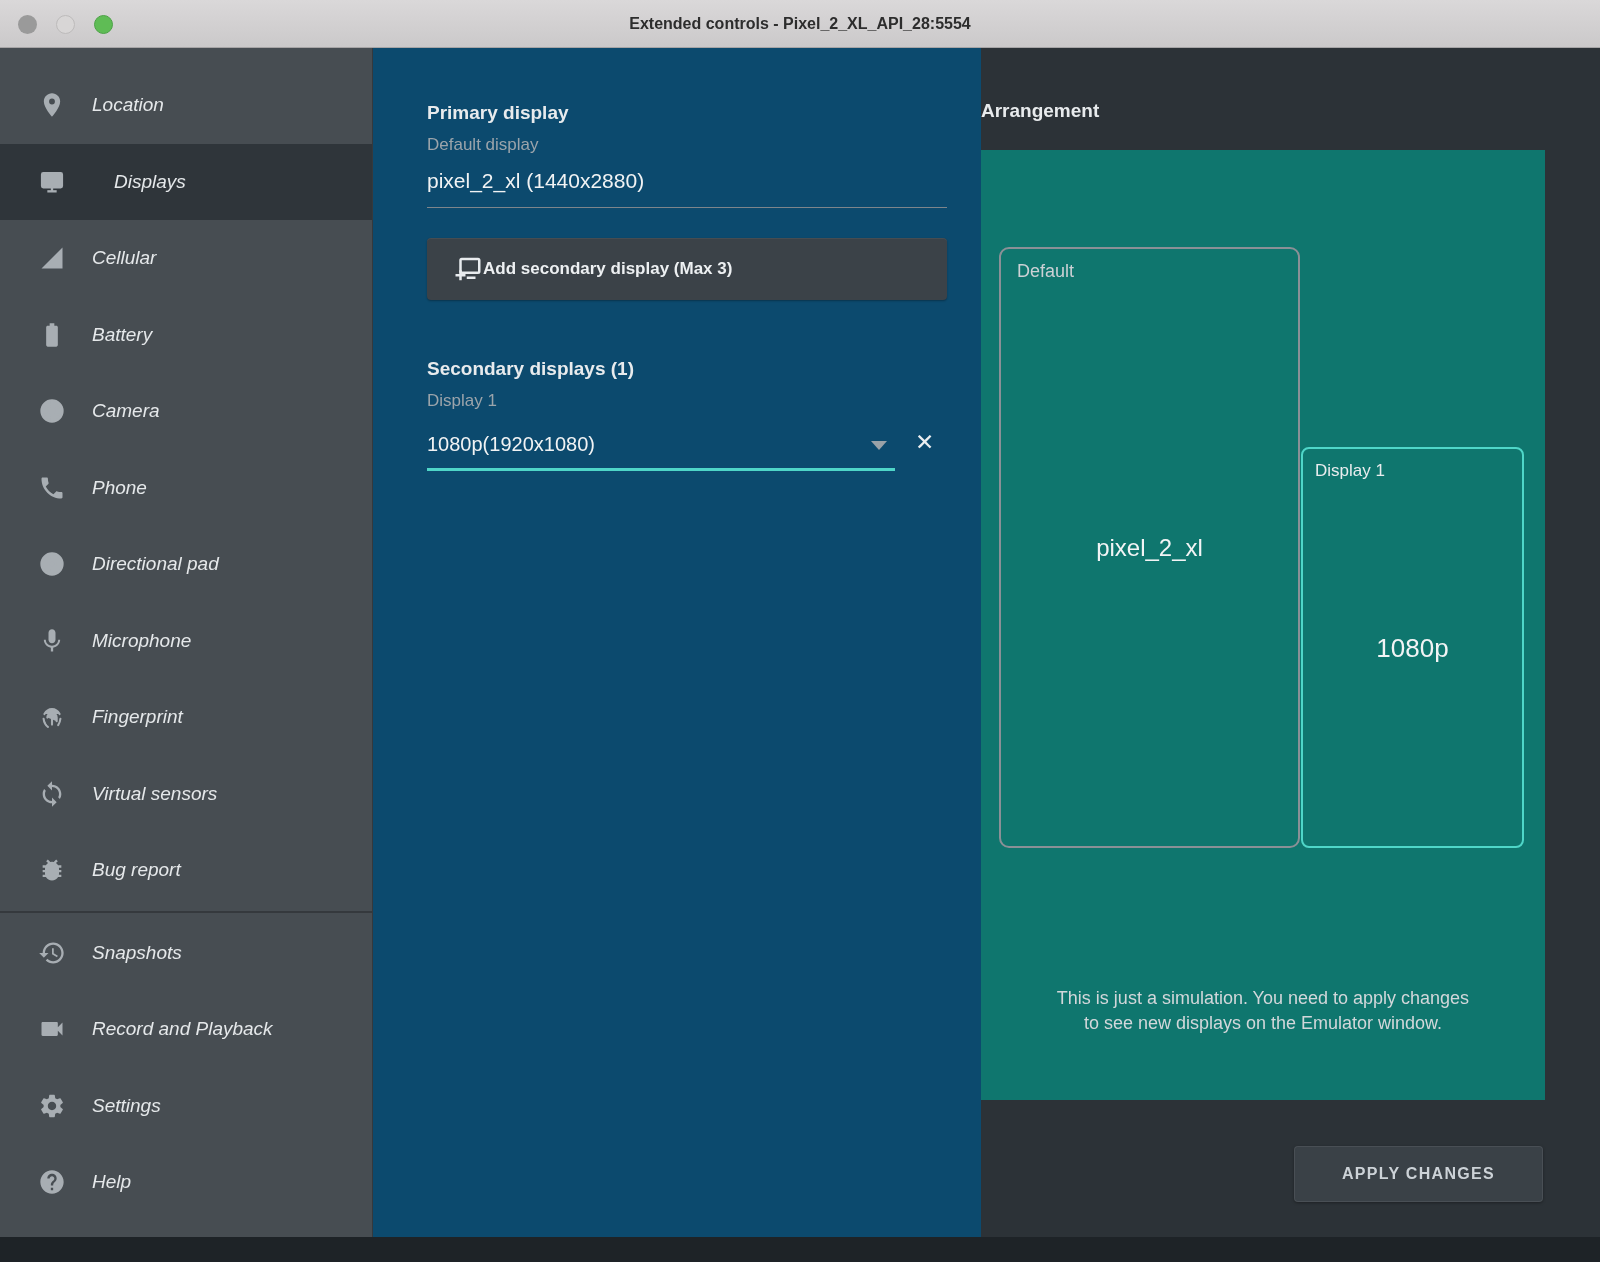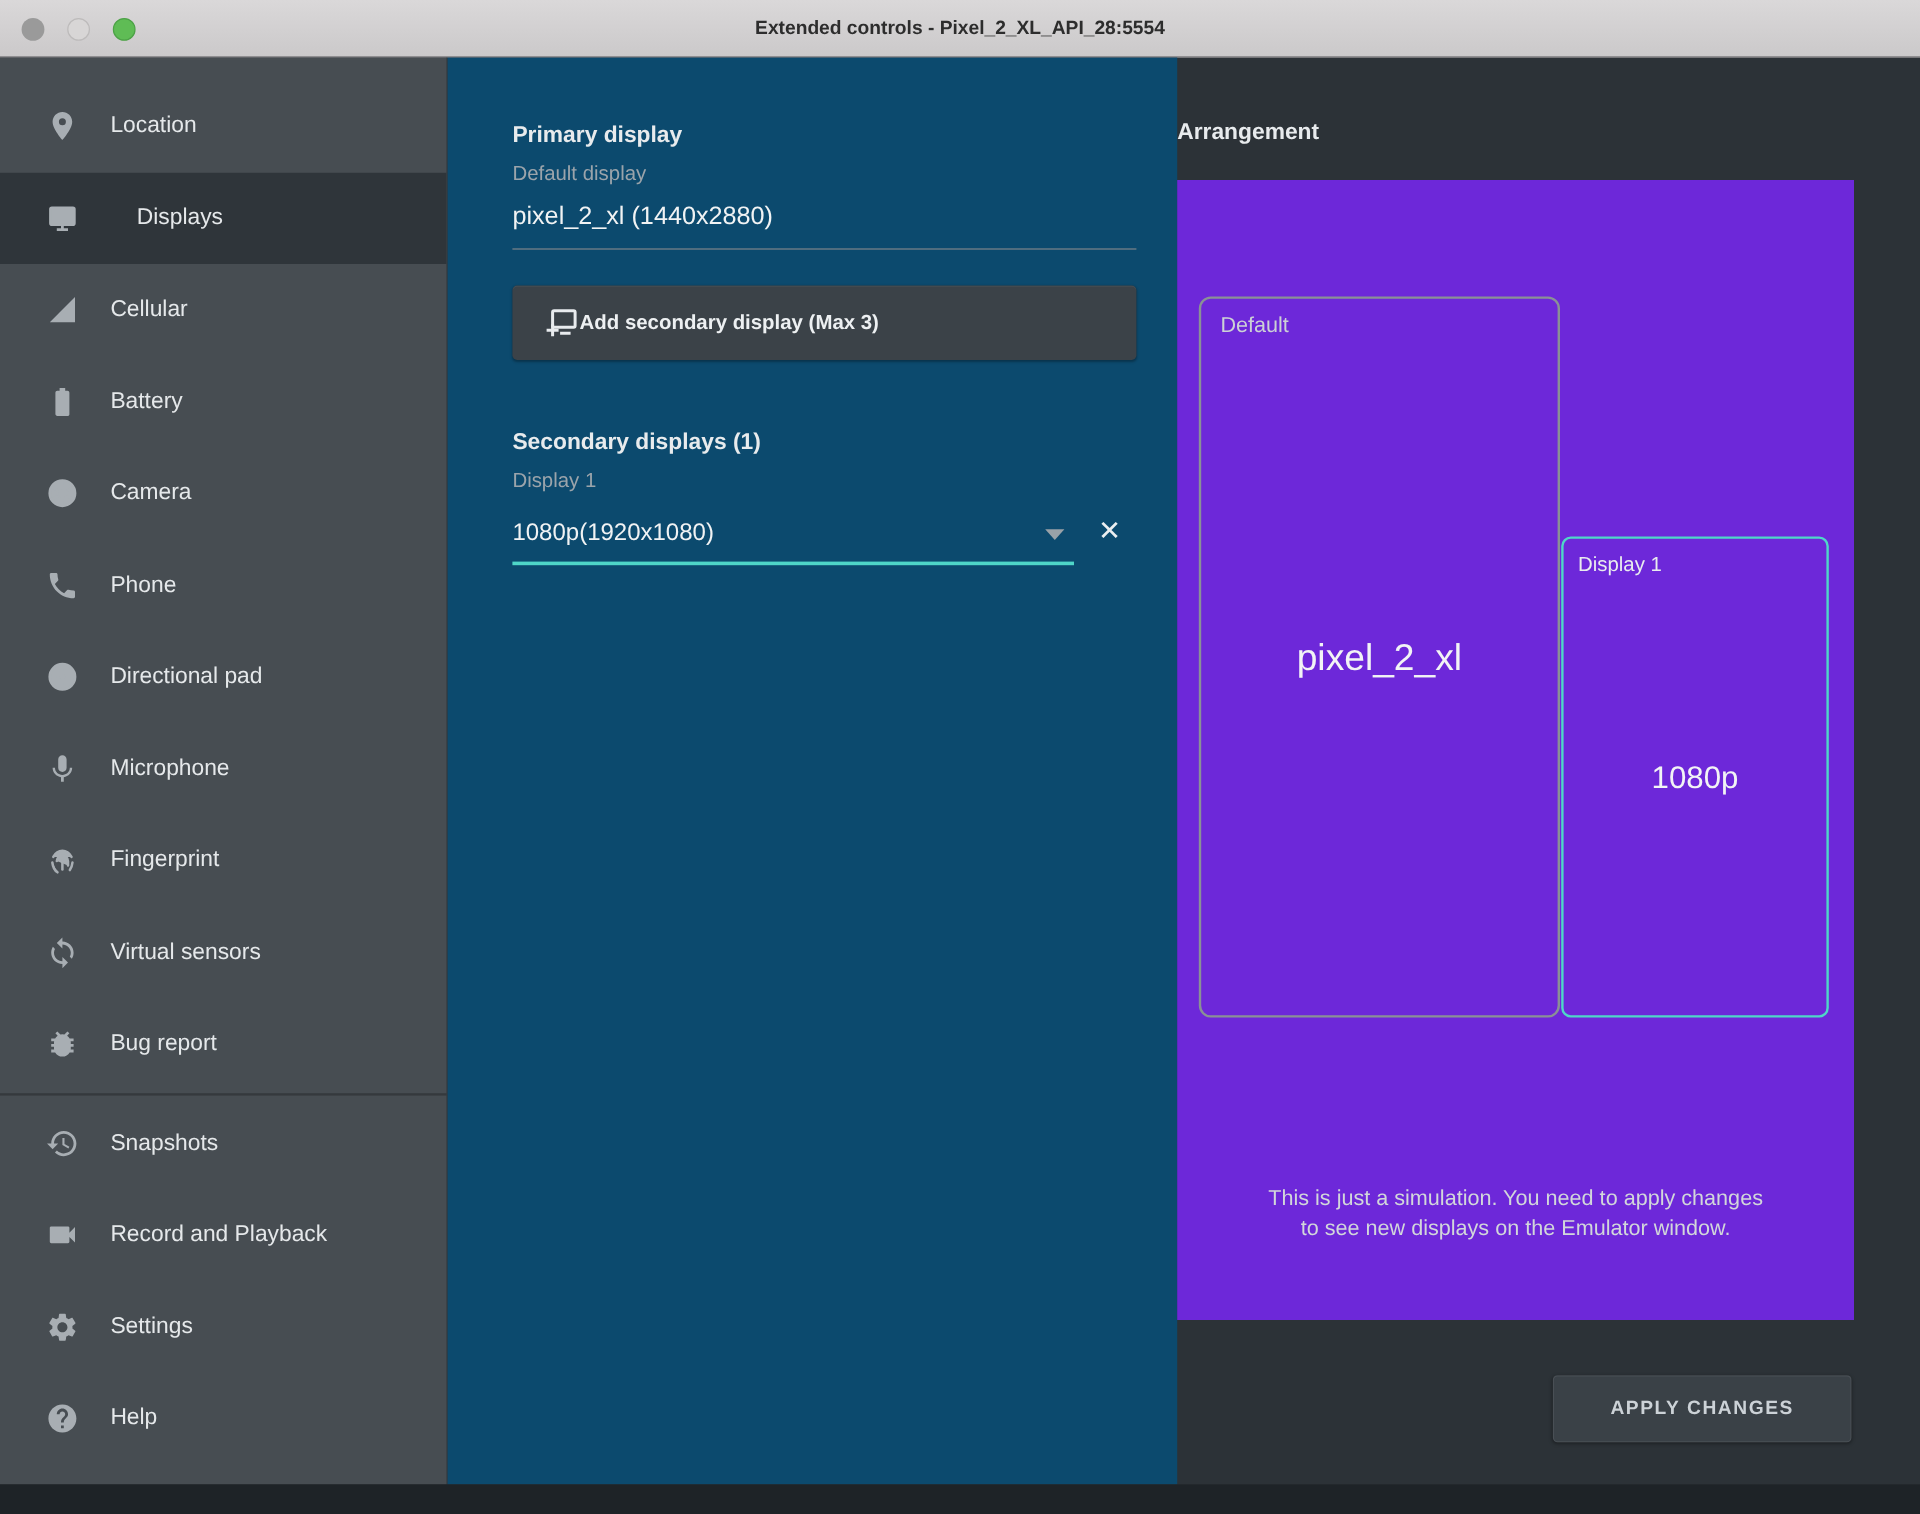--- a/index.html
+++ b/index.html
@@ -28,21 +28,21 @@
 
   
   .sidebar {
     position:absolute; left:0; top:48px; width:373px; bottom:25px;
     background:#474d52; padding-top:19px;
     border-right:1px solid rgba(0,0,0,0.25);
   }
   .side-item {
     height:76.5px; display:flex; align-items:center;
     padding-left:38px; gap:26px; cursor:pointer;
-    color:#e5e8ea; font-size:19px;
+    color:#e5e8ea; font-size:19px;font-style:italic;
   }
   .side-item.selected { background:#2f353a;gap:48px; }
   .side-item .icon { width:28px; height:28px; display:flex; align-items:center; justify-content:center; flex:none; }
   .side-item .icon svg { width:28px; height:28px; fill:#a8aeb3; }
   .side-divider { height:2px; background:rgba(0,0,0,0.25); margin:2px 0; }
 
   .bottom-strip { position:absolute; left:0; bottom:0; width:100%; height:25px; background:#1e2327; }
 
   
   .main {
@@ -76,32 +76,32 @@
     border-top:9px solid #9aa2a8;
   }
   .remove-x {
     position:absolute; left:488px; top:4px; font-size:23px; font-weight:700;
     color:#eceff1; cursor:pointer; line-height:1;
   }
 
   
   .right { position:absolute; left:981px; top:48px; width:619px; bottom:25px; }
   .arr-heading { position:absolute; top:52px; left:0; }
-  .arr-panel { position:absolute; top:102px; left:0; width:564px; height:950px; background:#6d28d9; }
+  .arr-panel { position:absolute; top:102px; left:0; width:564px; height:950px; background:#0f766e; }
 
   .arr-box { position:absolute; }
   .default-box  { left:18px;  top:97px;  width:301px; height:601px; border:2px solid #8a9096; border-radius:10px; }
   .display1-box { left:320px; top:297px; width:223px; height:401px; border:2px solid #4fd6c8; border-radius:8px; }
   .arr-box-label { padding:12px 0 0 16px; font-size:18px; color:#ccd1d5; }
   .display1-box .arr-box-label { font-size:17px; color:#e9ecee; padding-left:12px; }
   .arr-box-center {
     position:absolute; top:50%; left:50%; transform:translate(-50%,-50%);
     color:#f2f4f5; white-space:nowrap;
   }
-  .default-box  .arr-box-center { font-size:31px; }
+  .default-box  .arr-box-center { font-size:24px; }
   .display1-box .arr-box-center { font-size:26px; }
 
   .arr-note {
     position:absolute; top:836px; left:67px; width:430px; margin:0;
     text-align:center; font-size:18px; line-height:25px; color:#d2d7da;
   }
 
   .apply-btn {
     position:absolute; top:1098px; left:313px; width:249px; height:56px;
     background:#3a4147; border:1px solid rgba(255,255,255,0.08); border-radius:4px;

